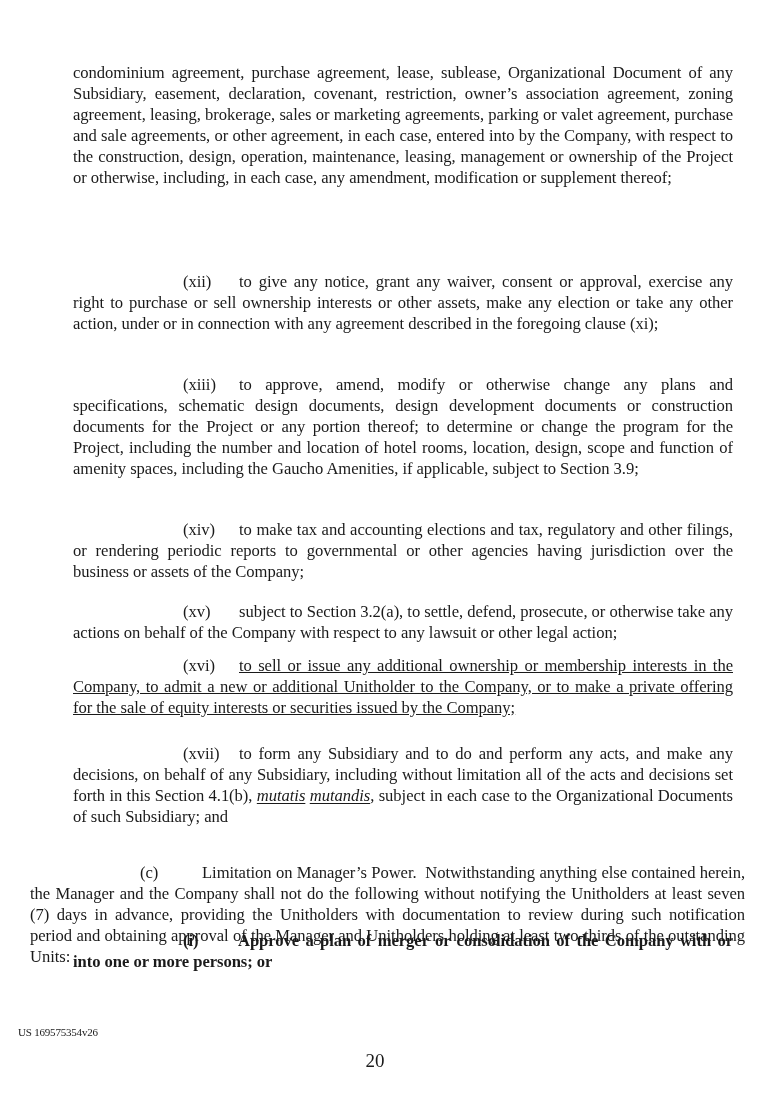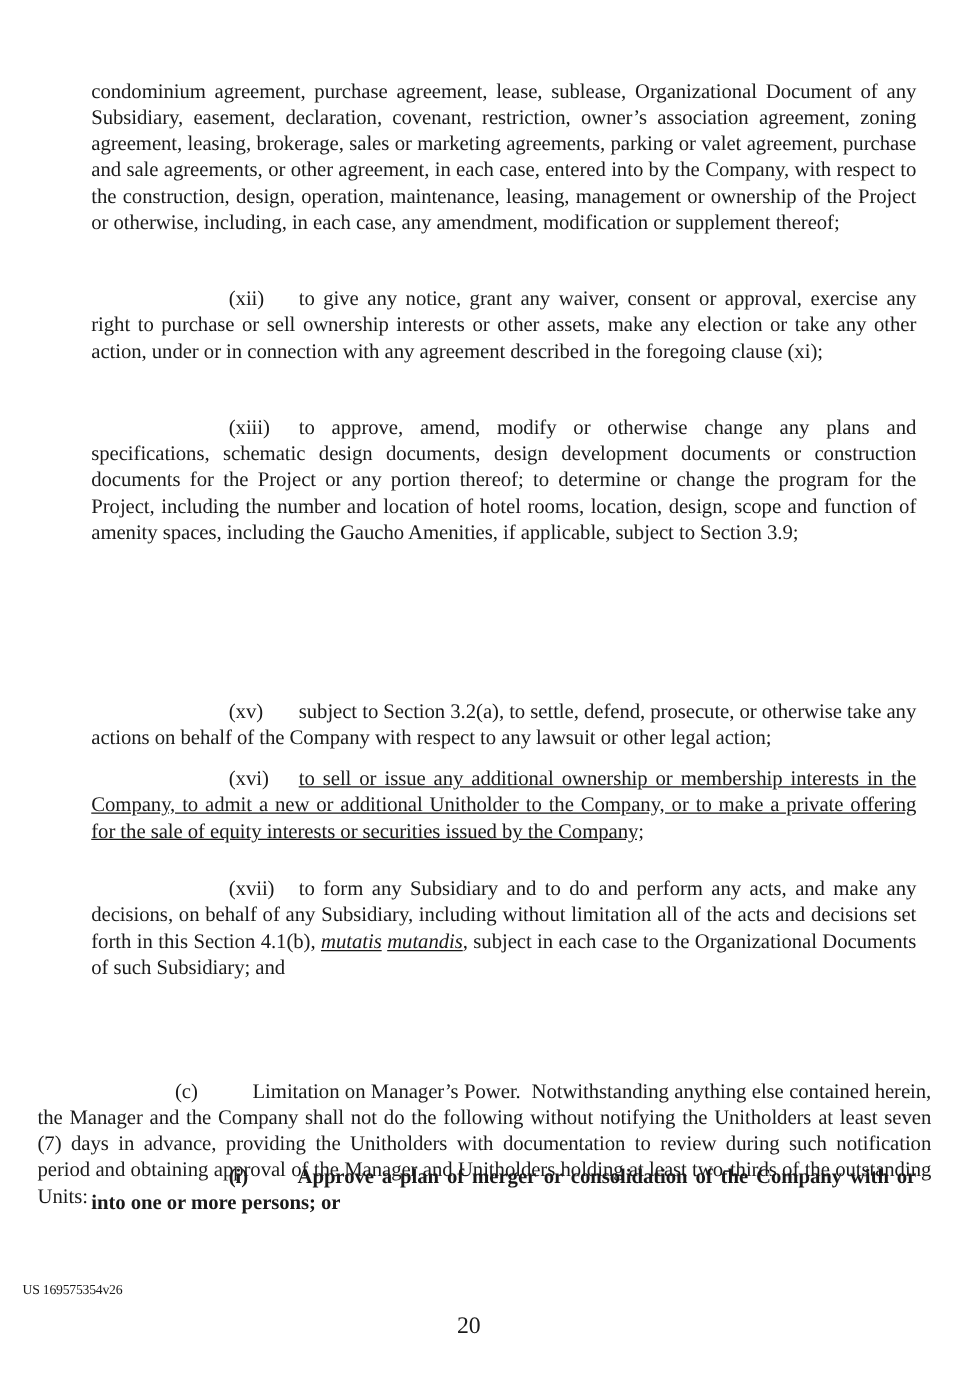--- a/index.html
+++ b/index.html
@@ -29,21 +29,21 @@
       text-align: justify;
       text-align-last: left;
       margin: 0;
       letter-spacing: -0.05px;
     }
     .indent-block { left: 73px; width: 660px; }
     .wide-block   { left: 18px; width: 715px; margin-left: 12px; }
     .num {
       display: inline-block;
     }
-    .sub-num { margin-left: 110px; width: 56px; }
+    .sub-num { margin-left: 110px; width: 56px; margin-top: 43px; }
     .sec-num { margin-left: 110px; width: 62px; }
     .item-num { margin-left: 110px; width: 55px; }
     .u { text-decoration: underline; text-underline-offset: 2px; font-style: italic; }
     .page-number {
       position: absolute;
       left: 0;
       width: 750px;
       text-align: center;
       top: 1050px;
       font-size: 19px;
@@ -60,20 +60,21 @@
 <body>
 
 <div class="page">
 
   <p class="para indent-block" style="top:62px;"><span>condominium agreement, purchase agreement, lease, sublease, Organizational Document of any Subsidiary, easement, declaration, covenant, restriction, owner’s association agreement, zoning agreement, leasing, brokerage, sales or marketing agreements, parking or valet agreement, purchase and sale agreements, or other agreement, in each case, entered into by the Company, with respect to the construction, design, operation, maintenance, leasing, management or ownership of the Project or otherwise, including, in each case, any amendment, modification or supplement thereof;</span></p>
 
   <p class="para indent-block" style="top:228px;"><span class="num sub-num">(xii)</span><span>to give any notice, grant any waiver, consent or approval, exercise any right to purchase or sell ownership interests or other assets, make any election or take any other action, under or in connection with any agreement described in the foregoing clause (xi);</span></p>
 
   <p class="para indent-block" style="top:331px;"><span class="num sub-num">(xiii)</span><span>to approve, amend, modify or otherwise change any plans and specifications, schematic design documents, design development documents or construction documents for the Project or any portion thereof; to determine or change the program for the Project, including the number and location of hotel rooms, location, design, scope and function of amenity spaces, including the Gaucho Amenities, if applicable, subject to Section 3.9;</span></p>
 
+  <p class="para indent-block" style="top:476px;"><span class="num sub-num">(xiv)</span><span>to make tax and accounting elections and tax, regulatory and other filings, or rendering periodic reports to governmental or other agencies having jurisdiction over the business or assets of the Company;</span></p>
 
   <p class="para indent-block" style="top:558px;"><span class="num sub-num">(xv)</span><span>subject to Section 3.2(a), to settle, defend, prosecute, or otherwise take any actions on behalf of the Company with respect to any lawsuit or other legal action;</span></p>
 
   <p class="para indent-block" style="top:612px;text-decoration:underline;"><span class="num sub-num">(xvi)</span><span>to sell or issue any additional ownership or membership interests in the Company, to admit a new or additional Unitholder to the Company, or to make a private offering for the sale of equity interests or securities issued by the Company;</span></p>
 
   <p class="para indent-block" style="top:700px;"><span class="num sub-num">(xvii)</span><span>to form any Subsidiary and to do and perform any acts, and make any decisions, on behalf of any Subsidiary, including without limitation all of the acts and decisions set forth in this Section 4.1(b), </span><span class="u">mutatis</span><span> </span><span class="u">mutandis</span><span>, subject in each case to the Organizational Documents of such Subsidiary; and</span></p>
 
 
   <p class="para wide-block" style="top:862px;"><span class="num sec-num" style="margin-left:110px;width:62px;">(c)</span><span>Limitation on Manager’s Power.</span><span>&nbsp; </span><span>Notwithstanding anything else contained herein, the Manager and the Company shall not do the following without notifying the Unitholders at least seven (7) days in advance, providing the Unitholders with documentation to review during such notification period and obtaining approval of the Manager and Unitholders holding at least two-thirds of the outstanding Units:</span></p>
 

